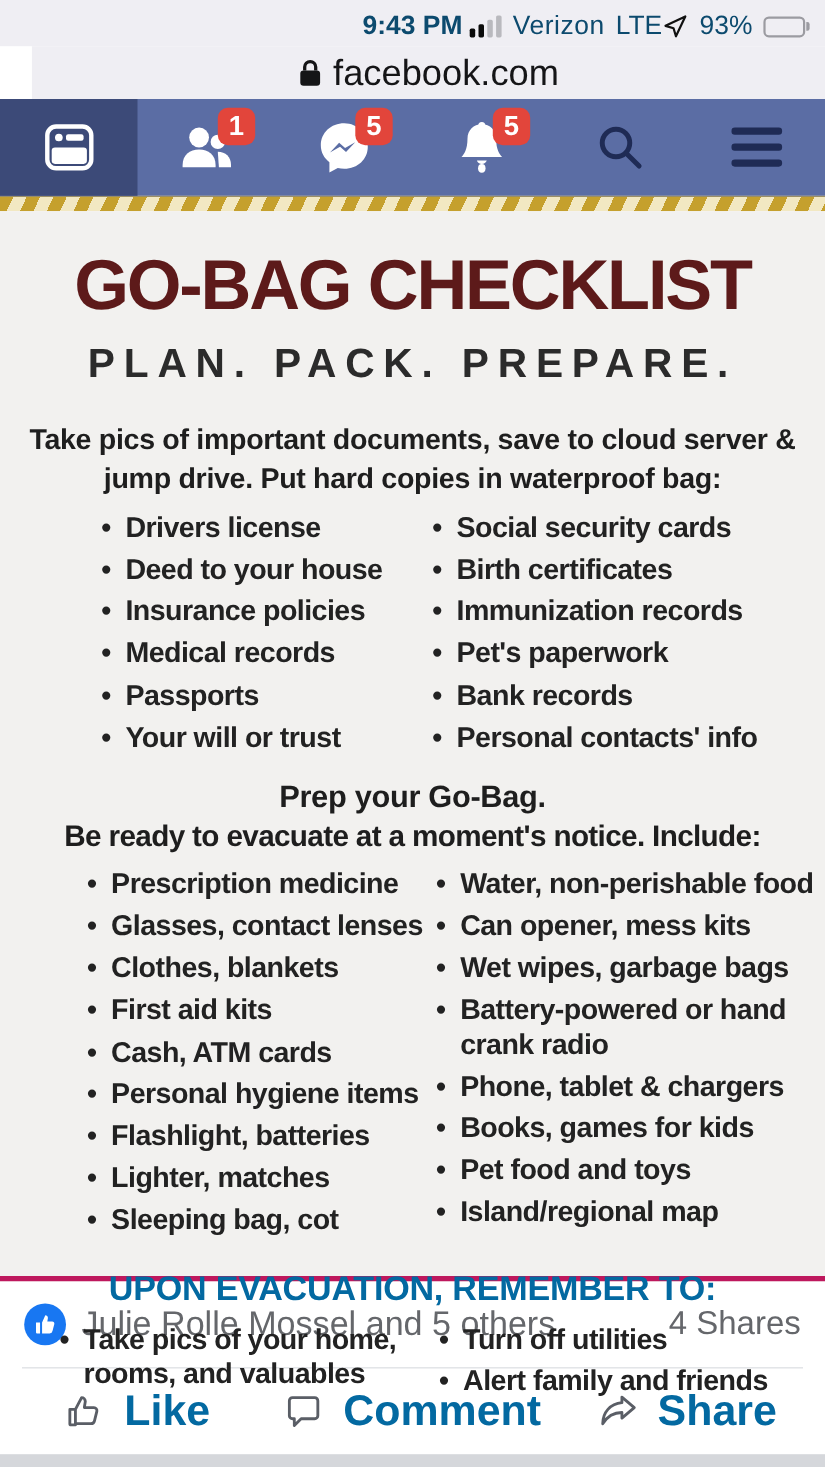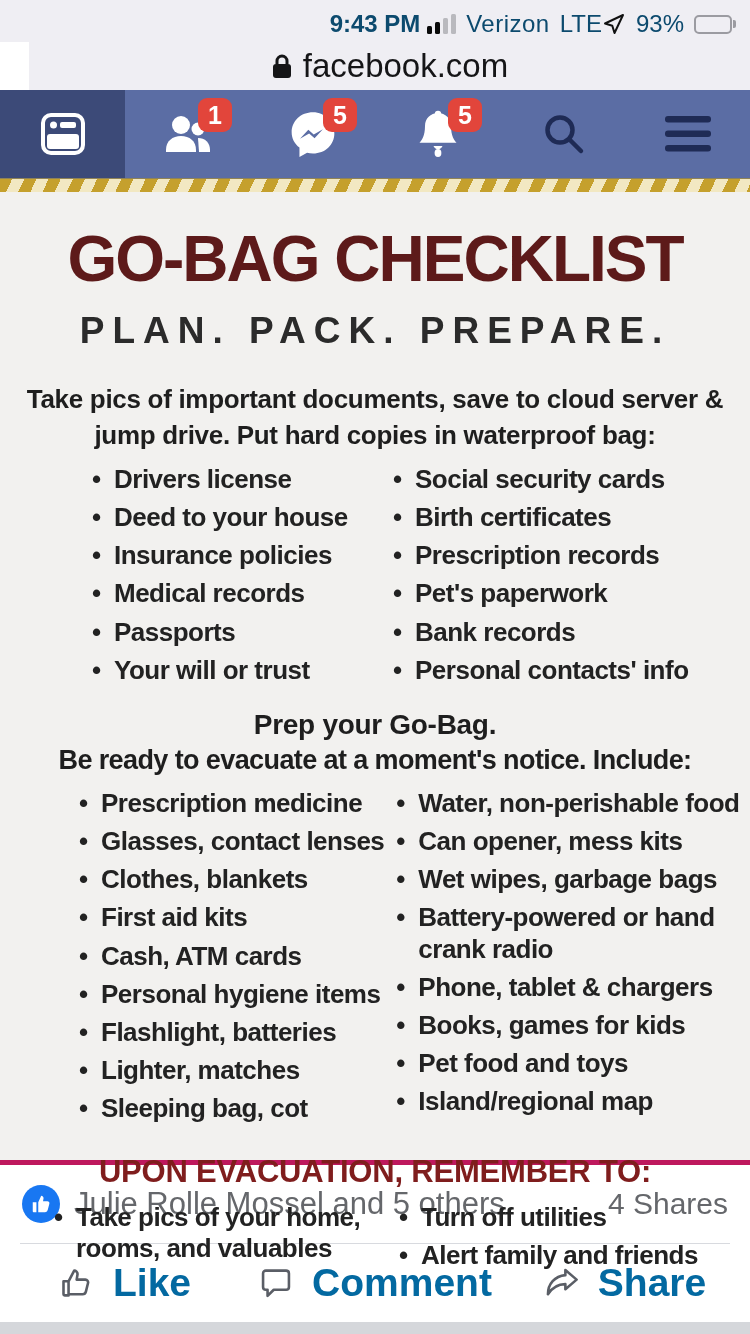--- a/index.html
+++ b/index.html
@@ -49,21 +49,21 @@
   .col li{position:relative;padding-left:26px;font-size:26px;font-weight:bold;
     letter-spacing:-0.5px;line-height:1.2;margin-bottom:7px;white-space:nowrap;color:#222;}
   .col li::before{content:"•";position:absolute;left:4px;top:0;font-weight:bold;}
   .col li.wrap{white-space:normal;}
   .docs .col-l{width:355px;padding-left:68px;box-sizing:border-box;}
   .docs .col-r{flex:1;padding-left:14px;}
   .prep-title{font-size:28px;font-weight:bold;text-align:center;margin:16px 0 4px;}
   .prep-intro{font-size:27px;font-weight:bold;text-align:center;letter-spacing:-0.6px;margin:0 0 12px;}
   .prep .col-l{width:375px;padding-left:55px;box-sizing:border-box;}
   .prep .col-r{flex:1;padding-left:8px;}
-  .evac-title{font-size:31px;font-weight:bold;color:#7f1d1d;text-align:center;
+  .evac-title{font-size:31px;font-weight:bold;color:#0369a1;text-align:center;
     letter-spacing:-0.2px;margin:22px 0 12px;}
   .evac .col-l{width:365px;padding-left:30px;box-sizing:border-box;}
   .evac .col-r{flex:1;padding-left:10px;}
 
   
   .post-footer{background:#fff;}
   .likes-row{display:flex;align-items:center;height:78px;padding:0 22px;}
   .like-circle{width:38px;height:38px;border-radius:50%;background:#1877f2;display:flex;
     align-items:center;justify-content:center;margin-right:14px;flex:0 0 auto;}
   .likes-text{font-size:31px;color:#65676b;flex:1;}
@@ -189,21 +189,21 @@
         <li>Drivers license</li>
         <li>Deed to your house</li>
         <li>Insurance policies</li>
         <li>Medical records</li>
         <li>Passports</li>
         <li>Your will or trust</li>
       </ul>
       <ul class="col col-r">
         <li>Social security cards</li>
         <li>Birth certificates</li>
-        <li>Prescription records</li>
+        <li>Immunization records</li>
         <li>Pet's paperwork</li>
         <li>Bank records</li>
         <li>Personal contacts' info</li>
       </ul>
     </div>
 
     <div class="prep-title">Prep your Go-Bag.</div>
     <div class="prep-intro">Be ready to evacuate at a moment's notice. Include:</div>
     <div class="cols prep">
       <ul class="col col-l">

